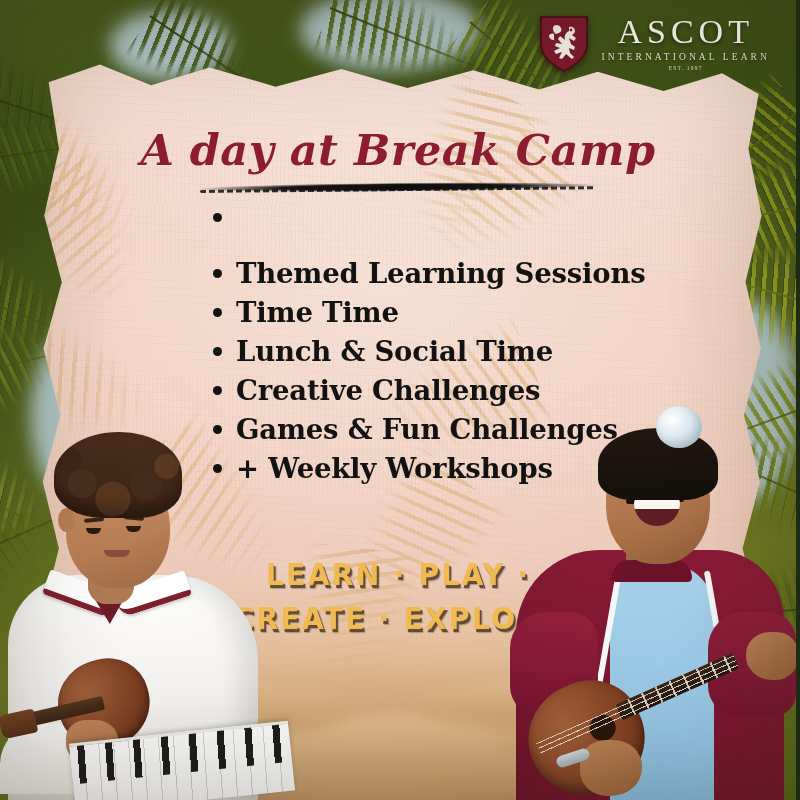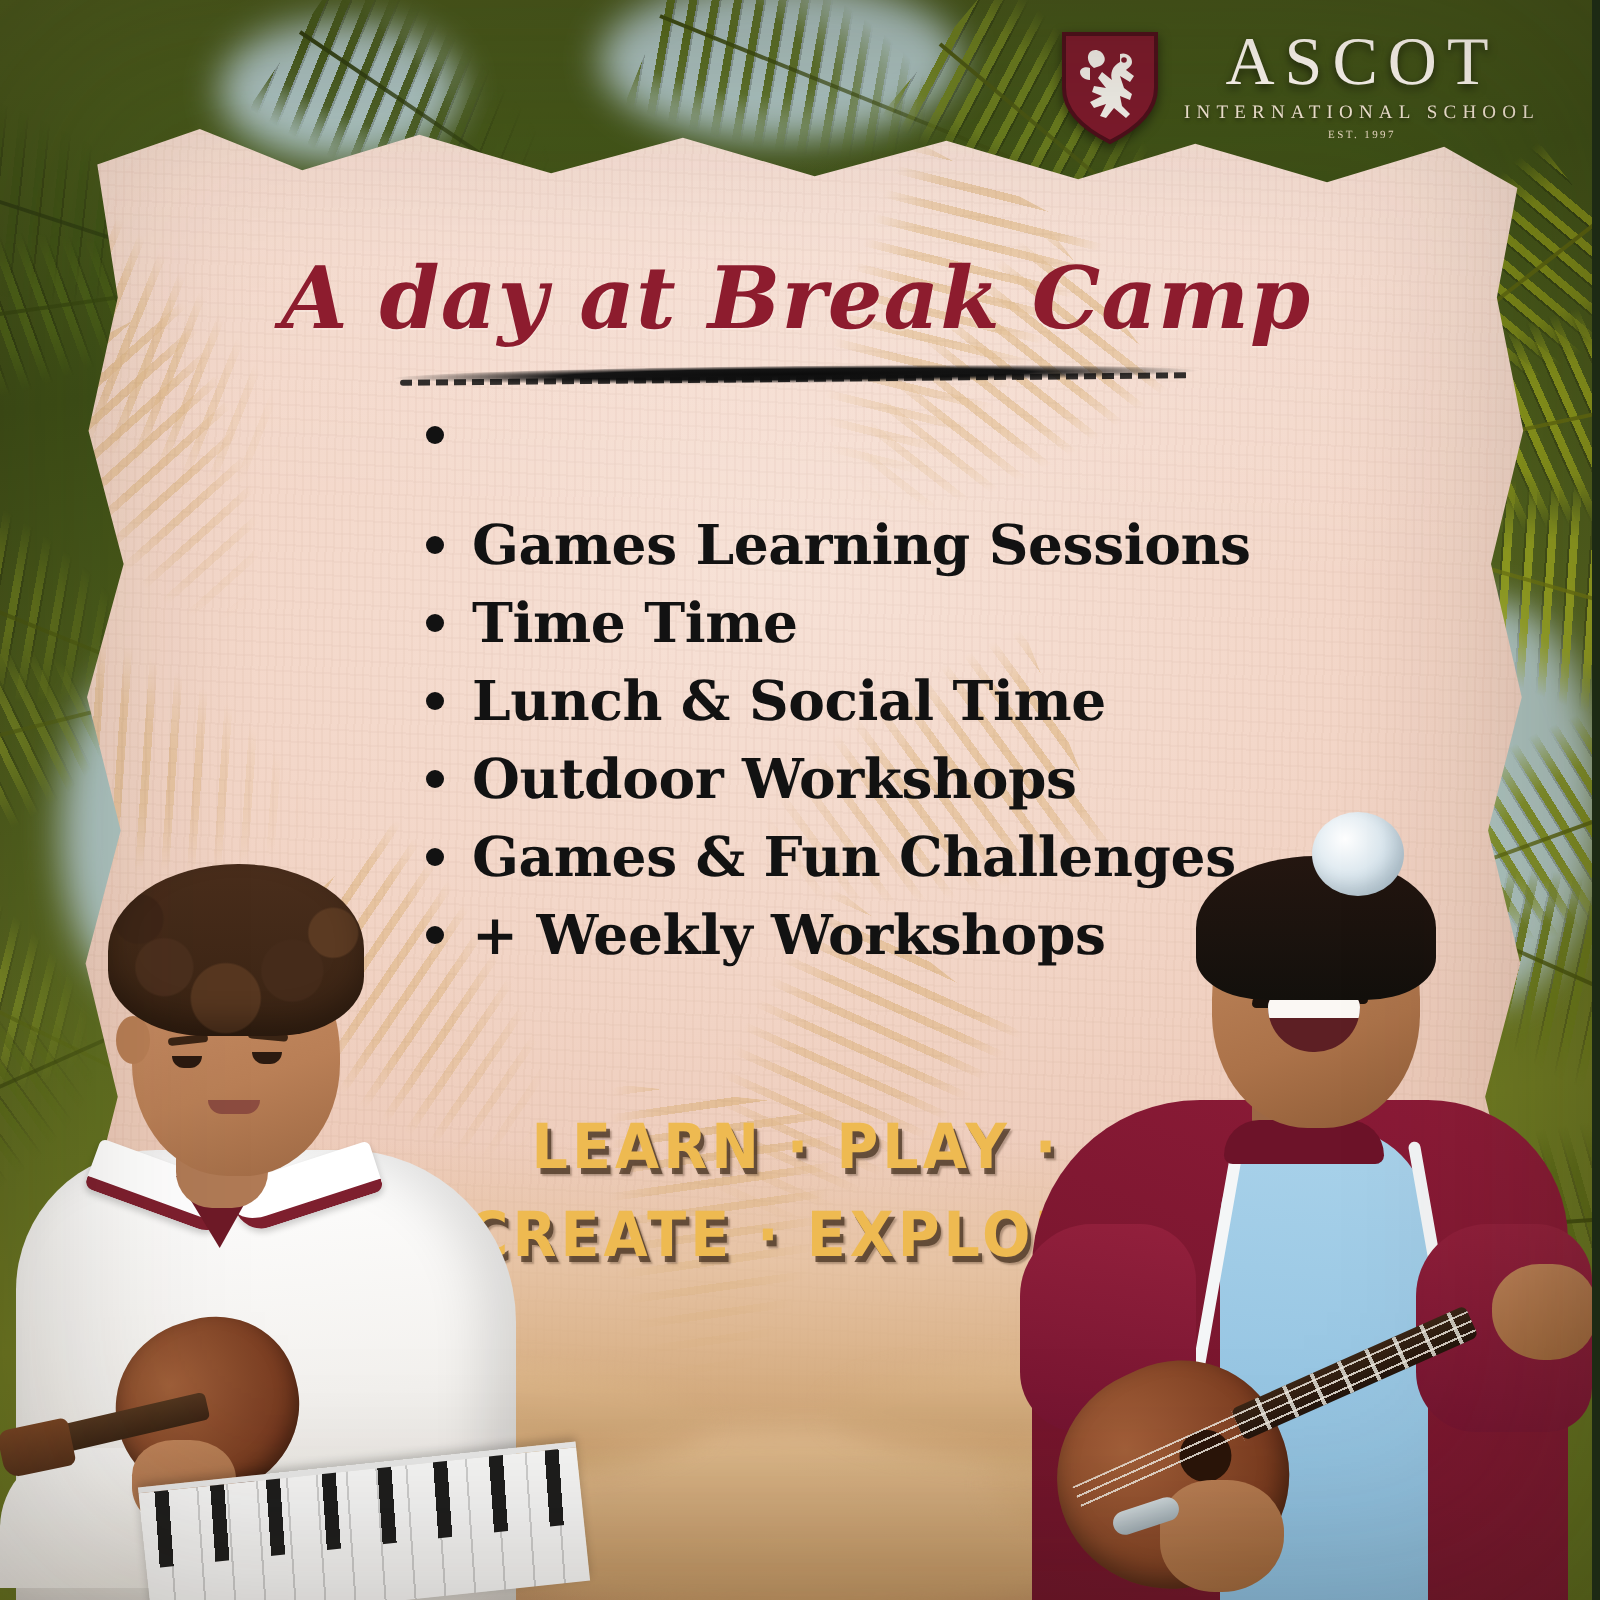--- a/index.html
+++ b/index.html
@@ -352,49 +352,49 @@
         <g fill="#f3f0ea">
           <path d="M30 13 c3 -1 6 1 6 4 c0 2 -2 3 -3 4 l4 3 l-2 3 l-5 -3 l2 6 l4 3 l-1 3 l-5 -2 l1 5 l4 4 l-2 2 l-6 -5 l-4 5 l-3 -1 l3 -6 l-6 2 l-2 -3 l6 -3 l-5 -2 l1 -3 l6 1 l-4 -5 l2 -3 l5 4 c-1 -3 0 -7 4 -9 z"></path>
           <circle cx="32" cy="16" r="1.4" fill="#7d1a2c"></circle>
           <path d="M17 20 c-3 -2 -4 -6 -2 -8 c2 -2 6 -1 7 2 c1 2 0 4 -2 5 z"></path>
           <path d="M15 26 c-3 0 -5 -2 -5 -4 c0 -2 3 -3 5 -2 z"></path>
         </g>
       </svg>
     </div>
     <div class="logo-txt">
       <div class="logo-name">ASCOT</div>
-      <div class="logo-sub">INTERNATIONAL SCHOOL</div>
+      <div class="logo-sub">INTERNATIONAL LEARN</div>
       <div class="logo-est">EST. 1997</div>
     </div>
   </div>
 
   <div class="content">
 
     <div class="title">A day at Break Camp</div>
     <div class="title-rule"></div>
 
     <div class="list">
       <div class="li">
         <span class="dot"></span>
       </div>
       <div class="li">
         <span class="dot"></span>
-        <span class="li-text">Games Learning Sessions</span>
+        <span class="li-text">Themed Learning Sessions</span>
       </div>
       <div class="li">
         <span class="dot"></span>
         <span class="li-text">Time Time</span>
       </div>
       <div class="li">
         <span class="dot"></span>
         <span class="li-text">Lunch &amp; Social Time</span>
       </div>
       <div class="li">
         <span class="dot"></span>
-        <span class="li-text">Outdoor Workshops</span>
+        <span class="li-text">Creative Challenges</span>
       </div>
       <div class="li">
         <span class="dot"></span>
         <span class="li-text">Games &amp; Fun Challenges</span>
       </div>
       <div class="li">
         <span class="dot"></span>
         <span class="li-text">+ Weekly Workshops</span>
       </div>
     </div>

